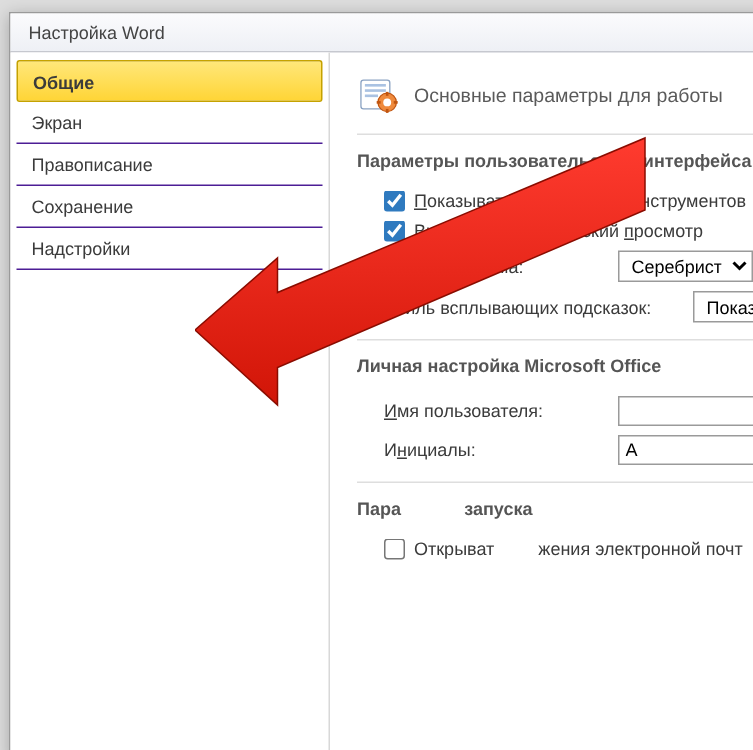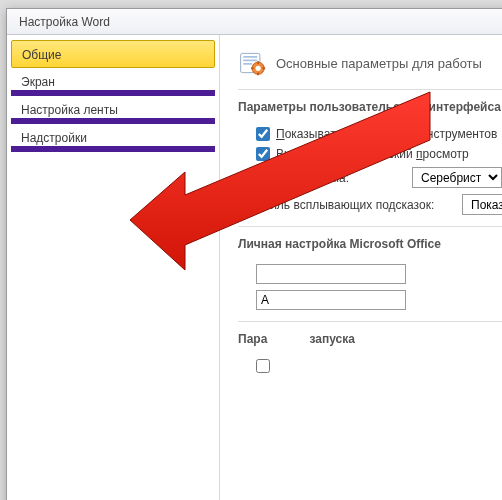--- a/index.html
+++ b/index.html
@@ -41,31 +41,32 @@
   .sidebar {
     width: 213px;
     border-right: 1px solid #d8d8d8;
     background: #fff;
     padding: 6px 4px;
   }
   .side-item {
     height: 28px;
     line-height: 28px;
     padding: 0 10px;
-    border-bottom: 6px solid #4c1d95;
+    border-bottom: 1px solid #4c1d95;
     color: #3b3b3b;
     cursor: pointer;
     white-space: nowrap;
     overflow: hidden;
   }
   .side-item.selected {
     background: linear-gradient(#ffe77a,#ffd536);
     border: 1px solid #c5a200;
     border-radius: 2px;
     margin: -1px 0 0 0;
+    font-weight: bold;
   }
 
   .main {
     flex: 1;
     padding: 10px 12px 0 18px;
     color: #3b3b3b;
   }
   .header-row {
     display: flex;
     align-items: center;
@@ -137,21 +138,24 @@
   <div class="content">
 
     <div class="sidebar">
       <div class="side-item selected">
         <span>Общие</span>
       </div>
       <div class="side-item">
         <span>Экран</span>
       </div>
       <div class="side-item">
-        <span>Настройка ленты</span>
+        <span>Правописание</span>
+      </div>
+      <div class="side-item">
+        <span>Сохранение</span>
       </div>
       <div class="side-item">
         <span>Надстройки</span>
       </div>
     </div>
 
     <div class="main">
 
       <div class="header-row">
         <span class="header-icon">
@@ -204,34 +208,43 @@
           <select class="combo" style="width:80px">
             <option>Показывать</option>
           </select>
         </div>
       </div>
 
       <div class="section">
         <div class="section-title">Личная настройка Microsoft Office</div>
 
         <div class="row">
+          <span class="label-col">
+            <span class="under">И</span>мя пользователя:
+          </span>
           <input type="text" style="width: 150px;" value="">
         </div>
 
         <div class="row">
+          <span class="label-col">
+            И<span class="under">н</span>ициалы:
+          </span>
           <input type="text" style="width: 150px;" value="A">
         </div>
       </div>
 
       <div class="section">
         <div class="section-title">
           Пара<span style="opacity:0">метры</span> запуска
         </div>
         <div class="row">
           <input type="checkbox" class="chk" style="">
+          <label>
+            Открыват<span style="opacity:0">ь вло</span>жения электронной почт
+          </label>
         </div>
       </div>
 
     </div>
   </div>
 </div>
 
 <svg class="arrow-overlay" viewBox="0 0 310 220">
   <defs>
     <linearGradient id="g" x1="0" x2="0" y1="0" y2="1">

